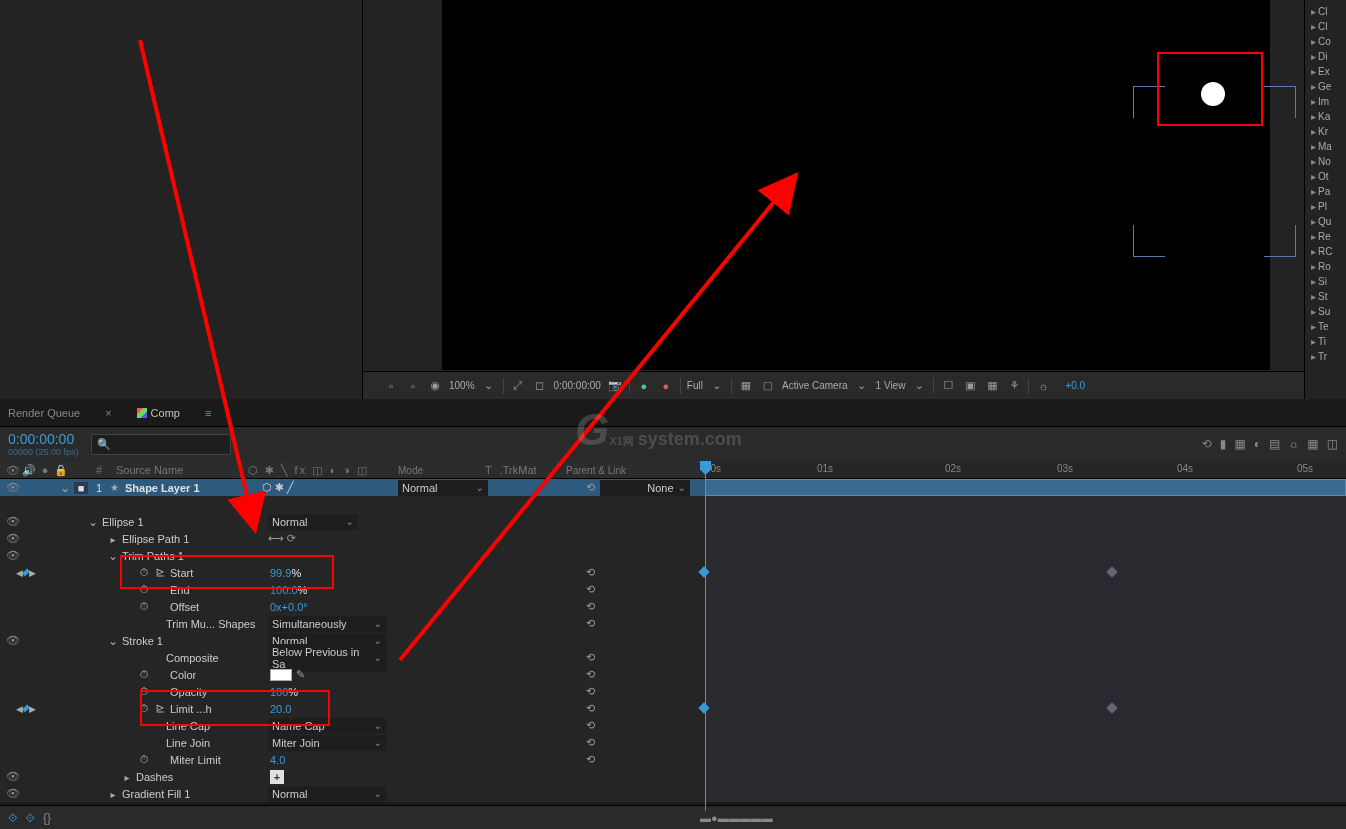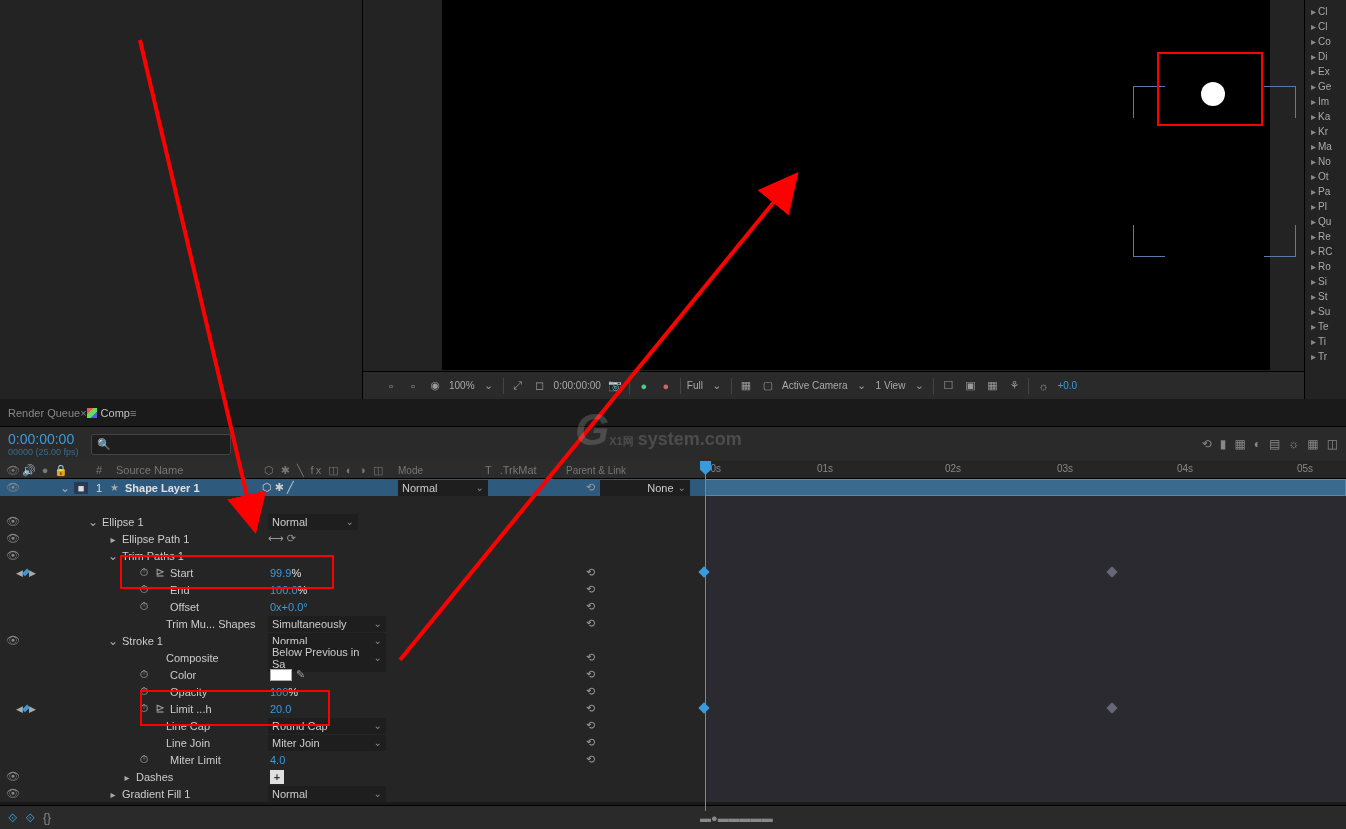--- a/index.html
+++ b/index.html
@@ -12,44 +12,44 @@
 .dot { position: absolute; width: 24px; height: 24px; background: #fff; border-radius: 50%; left: 838px; top: 82px; }
 .corner { position: absolute; border: 1px solid #5a7aa8; }
 .corner-tl { width: 32px; height: 32px; border-right: none; border-bottom: none; left: 770px; top: 86px; }
 .corner-tr { width: 32px; height: 32px; border-left: none; border-bottom: none; left: 901px; top: 86px; }
 .corner-bl { width: 32px; height: 32px; border-right: none; border-top: none; left: 770px; top: 225px; }
 .corner-br { width: 32px; height: 32px; border-left: none; border-top: none; left: 901px; top: 225px; }
 .viewer-toolbar { position: absolute; bottom: 0; left: 0; right: 0; height: 28px; background: #2a2a2a; border-top: 1px solid #000; display: flex; align-items: center; padding: 0 8px; gap: 6px; }
 .tb-icon { width: 16px; height: 16px; display: inline-flex; align-items: center; justify-content: center; color: #999; cursor: pointer; }
 .tb-text { color: #aaa; font-size: 10px; }
 .tb-sep { width: 1px; height: 16px; background: #444; }
-.tb-val { color: #3a9bdc; font-size: 10px; }
+.tb-val { color: #3a9bdc; font-size: 10px; margin-left: 8px; }
 .right-panel { width: 42px; background: #232323; border-left: 1px solid #000; padding: 4px 2px; }
 .rp-item { color: #aaa; font-size: 10px; padding: 2px 4px; white-space: nowrap; }
 .rp-item::before { content: "▸"; color: #888; margin-right: 2px; }
-.tabs-row { height: 28px; background: #1a1a1a; display: flex; align-items: center; padding: 0 8px; gap: 0; border-bottom: 1px solid #000; }
+.tabs-row { height: 28px; background: #1a1a1a; display: flex; align-items: center; padding: 0 8px; gap: 25px; border-bottom: 1px solid #000; }
 .tab-inactive { color: #888; }
 .tab-active { color: #c0c0c0; display: flex; align-items: center; gap: 4px; }
 .tab-active::before { content: ""; width: 10px; height: 10px; background: linear-gradient(135deg,#e25a5a 0%,#e25a5a 33%,#5ae25a 33%,#5ae25a 66%,#5a5ae2 66%); }
 .tab-menu { color: #888; }
 .timeline-header { height: 34px; background: #2a2a2a; display: flex; align-items: center; padding: 0 8px; gap: 12px; }
 .timecode { color: #3a9bdc; font-size: 14px; }
 .timecode-sub { font-size: 9px; color: #3a6b8c; }
 .search-box { background: #1e1e1e; border: 1px solid #444; border-radius: 2px; padding: 3px 6px; width: 140px; display: flex; align-items: center; gap: 4px; }
 .search-box input { background: transparent; border: none; color: #aaa; outline: none; width: 100%; font-size: 11px; }
 .th-icons-right { margin-left: auto; display: flex; gap: 8px; }
 .ruler-row { height: 18px; position: relative; background: #252525; }
 .ruler-left { position: absolute; left: 0; width: 705px; height: 100%; background: #2c2c2c; border-bottom: 1px solid #000; }
 .ruler-right { position: absolute; left: 705px; right: 0; height: 100%; background: #252525; border-bottom: 1px solid #000; }
 .col-headers { position: absolute; left: 0; top: 0; height: 18px; display: flex; align-items: center; color: #777; font-size: 10px; }
 .ch-icons { display: flex; gap: 2px; padding: 0 6px; }
 .ch-icons span { width: 14px; text-align: center; }
 .ch-num { width: 22px; text-align: center; }
 .ch-name { padding-left: 6px; }
-.col-header2 { position: absolute; left: 264px; }
+.col-header2 { position: absolute; left: 248px; }
 .col-mode { position: absolute; left: 398px; }
 .col-trkmat { position: absolute; left: 485px; }
 .col-parent { position: absolute; left: 566px; }
 .time-tick { position: absolute; top: 2px; color: #888; font-size: 10px; }
 .playhead { position: absolute; width: 1px; background: #3a9bdc; top: 0; bottom: 0; left: 705px; z-index: 5; }
 .playhead-head { position: absolute; top: 0; left: -5px; width: 11px; height: 14px; background: #3a9bdc; clip-path: polygon(0 0,100% 0,100% 60%,50% 100%,0 60%); }
 .layers { position: relative; background: #252525; }
 .layer { height: 17px; display: flex; align-items: center; position: relative; }
 .layer-track-bg { position: absolute; left: 705px; right: 0; height: 100%; background: #2a2a30; }
 .layer-left { width: 705px; display: flex; align-items: center; height: 100%; position: relative; }
@@ -459,21 +459,21 @@
   </div>
 
   <div class="layer">
     <div class="layer-track-bg"></div>
     <div class="layer-left">
       <div class="eye-col"></div>
       <div class="layer-body indent4-prop">
         <span style="width:24px"></span>
         <span class="prop-row-label">Line Cap</span>
         <div class="dropdown" style="position:absolute;left:268px;width:118px;">
-            <span>Round Cap</span>
+            <span>Name Cap</span>
           </div>
         <span class="link-icon">⟲</span>
       </div>
     </div>
   </div>
 
   <div class="layer">
     <div class="layer-track-bg"></div>
     <div class="layer-left">
       <div class="eye-col"></div>

